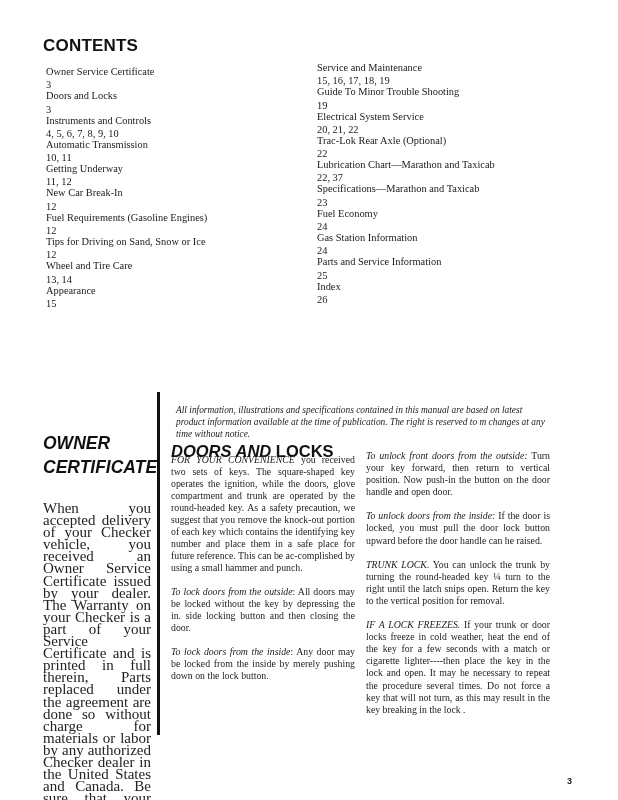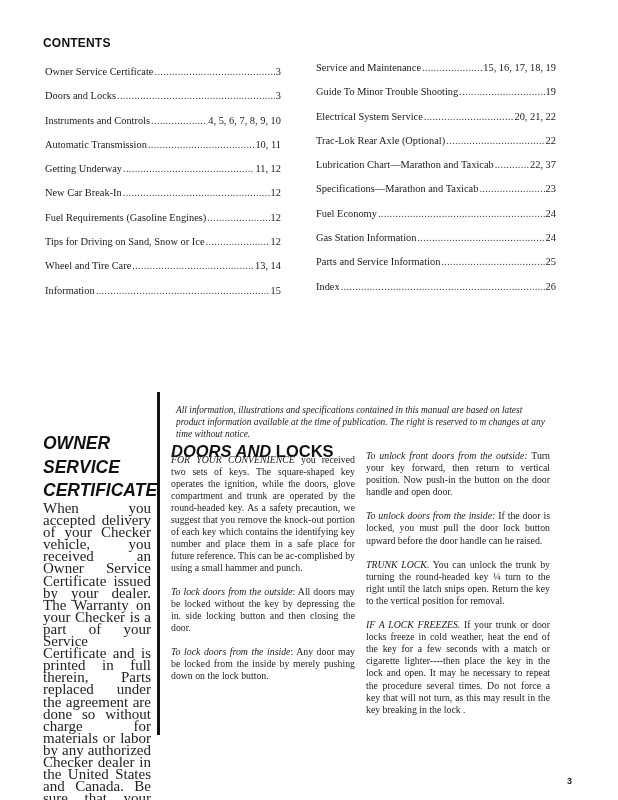--- a/index.html
+++ b/index.html
@@ -1,23 +1,23 @@
 <!DOCTYPE html>
 <html><head>
 <meta charset="utf-8">
 <style>
   html, body { margin:0; padding:0; background:#fff; }
   body { width:618px; height:800px; position:relative; overflow:hidden; color:#1a1a1a;
          font-family:"Liberation Serif", serif; }
   .contents-title { position:absolute; left:43px; top:36px; font-family:"Liberation Sans", sans-serif;
-         font-weight:bold; font-size:12px; letter-spacing:0.2px; color:#111; }
+         font-weight:bold; font-size:17px; letter-spacing:0.2px; color:#111; }
   .toc-col { position:absolute; top:66px; width:236px; }
   .toc-left { left:45px; }
   .toc-right { left:316px; width:240px; top:62px; }
-  .toc-item { display:flex; align-items:baseline; height:24.3px; font-size:10.4px; white-space:nowrap; }
+  .toc-item { display:flex; align-items:baseline; height:24.3px; font-size:10.4px; white-space:nowrap;flex-direction:column; }
   .toc-label { flex:0 0 auto; }
   .toc-dots { flex:1 1 auto; overflow:hidden; margin:0 1px; color:#333; }
   .toc-dots::after { content:"........................................................................................................................"; letter-spacing:0.3px; }
   .toc-page { flex:0 0 auto; }
 
   .disclaimer { position:absolute; left:176px; top:404px; width:370px; font-style:italic;
          font-size:9.4px; line-height:12.2px; color:#222; }
   .vbar { position:absolute; left:157px; top:392px; width:3px; height:343px; background:#111; }
 
   .owner-heading { position:absolute; left:43px; top:432px; width:110px; font-family:"Liberation Sans", sans-serif;
@@ -82,21 +82,21 @@
       <span class="toc-label">Tips for Driving on Sand, Snow or Ice</span>
       <span class="toc-dots"></span>
       <span class="toc-page">12</span>
     </div>
     <div class="toc-item">
       <span class="toc-label">Wheel and Tire Care </span>
       <span class="toc-dots"></span>
       <span class="toc-page">13, 14</span>
     </div>
     <div class="toc-item">
-      <span class="toc-label">Information</span>
+      <span class="toc-label">Appearance</span>
       <span class="toc-dots"></span>
       <span class="toc-page">15</span>
     </div>
   </div>
 <div class="toc-col toc-right" id="toc-right">
     <div class="toc-item">
       <span class="toc-label">Service and Maintenance </span>
       <span class="toc-dots"></span>
       <span class="toc-page">15, 16, 17, 18, 19</span>
     </div>
@@ -145,21 +145,20 @@
       <span class="toc-dots"></span>
       <span class="toc-page">26</span>
     </div>
   </div>
 
 <div class="vbar"></div>
 <div class="disclaimer">All information, illustrations and specifications contained in this manual are based on latest product information available at the time of publication. The right is reserved to m changes at any time without notice.</div>
 
 <div class="owner-heading">
   <div>OWNER</div>
-  <div>SERVICE</div>
   <div>CERTIFICATE</div>
 </div>
 <div class="owner-body">When you accepted delivery of your Checker vehicle, you received an Owner Service Certificate issued by your dealer. The Warranty on your Checker is a part of your Service Certificate and is printed in full therein, Parts replaced under the agreement are done so without charge for materials or labor by any authorized Checker dealer in the United States and Canada. Be sure that your dealer has issued your Service Certificate: it will identity your vehicle to any Checker dealer.</div>
 
 <div class="doors-heading"><span class="it">DOORS AND</span><span> LOCKS</span></div>
 
 <div class="col-mid" id="col-mid">
     <p class="para"><span class="lead">FOR YOUR CONVENIENCE</span><span> you received two sets of keys. The square-shaped key operates the ignition, while the doors, glove compartment and trunk are operated by the round-headed key. As a safety precaution, we suggest that you remove the knock-out portion of each key which contains the identifying key number and place them in a safe place for future reference. This can be ac-complished by using a small hammer and punch.</span></p>
     <p class="para"><span class="lead">To lock doors from the outside</span><span>: All doors may be locked without the key by depressing the in. side locking button and then closing the door.</span></p>
     <p class="para"><span class="lead">To lock doors from the inside</span><span>: Any door may be locked from the inside by merely pushing down on the lock button.</span></p>

